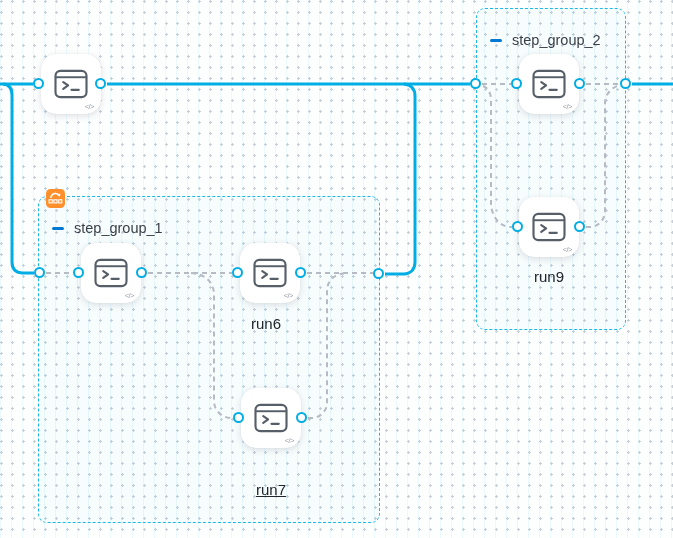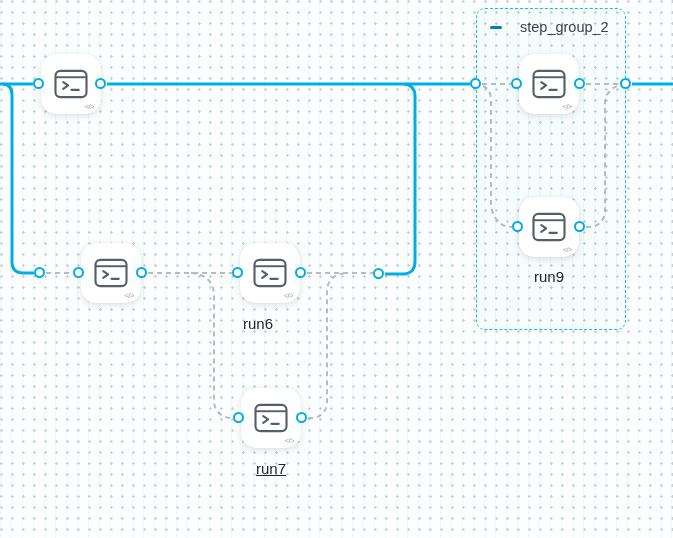--- a/index.html
+++ b/index.html
@@ -10,21 +10,21 @@
     background-color:#fdfefe;
     background-image:
       linear-gradient(to right, rgba(0,173,228,0.07) 1px, transparent 1px),
       radial-gradient(circle at 1.5px 1.5px, #c7d0d9 1px, transparent 1.4px);
     background-size:11px 11px, 11px 11px;
   }
   .group {
     position:absolute; border:1.6px dashed #1bb8ea; border-radius:9px;
     background:rgba(0,173,228,0.025); z-index:1;
   }
-  .group-header { position:absolute; top:10px; left:12px; display:flex; align-items:center; gap:17px; z-index:2;text-align:center; }
+  .group-header { position:absolute; top:23px; left:12px; display:flex; align-items:center; gap:9px; z-index:2;text-align:center; }
   .collapse-btn { width:14px; height:14px; display:flex; align-items:center; justify-content:center; cursor:pointer; }
   .minus-bar { width:12px; height:3px; background:#0278d5; border-radius:1.5px; }
   .group-label { font-size:14.5px; color:#3a3e47; white-space:nowrap; }
   .strategy-badge { position:absolute; width:19px; height:19px; z-index:3; }
   .edges { position:absolute; left:0; top:0; z-index:2; }
   .edges path { pointer-events:stroke; }
   .node {
     position:absolute; width:60px; height:60px; background:#fff; border-radius:15px;
     box-shadow:0 2px 7px rgba(40,41,61,0.14), 0 0 1px rgba(40,41,61,0.10);
     display:flex; align-items:center; justify-content:center; cursor:pointer; z-index:3;
@@ -35,20 +35,36 @@
     position:absolute; width:7px; height:7px; background:#fff;
     border:2.5px solid #00ade4; border-radius:50%; z-index:4;
     box-sizing:content-box; cursor:crosshair;
   }
 </style>
 </head>
 <body>
 
 <div class="canvas">
 
+  <div class="group" style="left:38px; top:196px; width:342px; height:327px;">
+    <div class="group-header">
+      <div class="collapse-btn">
+        <div class="minus-bar"></div>
+      </div>
+      <div class="group-label">step_group_1</div>
+    </div>
+    <svg class="strategy-badge" style="left:7px; top:-8px;" viewBox="0 0 19 19">
+      <rect x="0" y="0" width="19" height="19" rx="4.5" fill="#ff8f2b"></rect>
+      <path d="M 5 8.2 A 4.6 4.6 0 0 1 13.4 6.6" fill="none" stroke="#fff" stroke-width="1.6" stroke-linecap="round"></path>
+      <path d="M 14.6 4.6 L 13.7 7.6 L 11.2 6.1 Z" fill="#fff"></path>
+      <rect x="3.1" y="10.8" width="3.1" height="3.1" fill="none" stroke="#fff" stroke-width="1.1"></rect>
+      <rect x="7.9" y="10.8" width="3.1" height="3.1" fill="none" stroke="#fff" stroke-width="1.1"></rect>
+      <rect x="12.7" y="10.8" width="3.1" height="3.1" fill="none" stroke="#fff" stroke-width="1.1"></rect>
+    </svg>
+  </div>
 
   <div class="group" style="left:476px; top:8px; width:150px; height:322px;">
     <div class="group-header">
       <div class="collapse-btn">
         <div class="minus-bar"></div>
       </div>
       <div class="group-label">step_group_2</div>
     </div>
   </div>
 
@@ -97,32 +113,32 @@
 
   <div class="node" style="left:240px; top:243px;">
     <svg width="36" height="31" viewBox="0 0 36 32">
       <rect x="2" y="2" width="32" height="27" rx="5" fill="#fff" stroke="#565e68" stroke-width="2.2"></rect>
       <line x1="2.5" y1="8.5" x2="33.5" y2="8.5" stroke="#565e68" stroke-width="2"></line>
       <path d="M 10 13.5 L 15 17 L 10 20.5" fill="none" stroke="#565e68" stroke-width="2.2" stroke-linecap="round" stroke-linejoin="round"></path>
       <line x1="18.5" y1="21.5" x2="26" y2="21.5" stroke="#565e68" stroke-width="2.2" stroke-linecap="round"></line>
     </svg>
     <span class="code-badge">&lt;/&gt;</span>
   </div>
-  <div class="step-label" style="left:208px; top:315px;">run6</div>
+  <div class="step-label" style="left:216px; top:315px;">run6</div>
 
   <div class="node" style="left:241px; top:388px;">
     <svg width="36" height="31" viewBox="0 0 36 32">
       <rect x="2" y="2" width="32" height="27" rx="5" fill="#fff" stroke="#565e68" stroke-width="2.2"></rect>
       <line x1="2.5" y1="8.5" x2="33.5" y2="8.5" stroke="#565e68" stroke-width="2"></line>
       <path d="M 10 13.5 L 15 17 L 10 20.5" fill="none" stroke="#565e68" stroke-width="2.2" stroke-linecap="round" stroke-linejoin="round"></path>
       <line x1="18.5" y1="21.5" x2="26" y2="21.5" stroke="#565e68" stroke-width="2.2" stroke-linecap="round"></line>
     </svg>
     <span class="code-badge">&lt;/&gt;</span>
   </div>
-  <div class="step-label" style="left:221px; top:460px;text-decoration:underline;">run7</div>
+  <div class="step-label" style="left:221px; top:481px;text-decoration:underline;">run7</div>
 
   <div class="node" style="left:519px; top:54px;">
     <svg width="36" height="31" viewBox="0 0 36 32">
       <rect x="2" y="2" width="32" height="27" rx="5" fill="#fff" stroke="#565e68" stroke-width="2.2"></rect>
       <line x1="2.5" y1="8.5" x2="33.5" y2="8.5" stroke="#565e68" stroke-width="2"></line>
       <path d="M 10 13.5 L 15 17 L 10 20.5" fill="none" stroke="#565e68" stroke-width="2.2" stroke-linecap="round" stroke-linejoin="round"></path>
       <line x1="18.5" y1="21.5" x2="26" y2="21.5" stroke="#565e68" stroke-width="2.2" stroke-linecap="round"></line>
     </svg>
     <span class="code-badge">&lt;/&gt;</span>
   </div>

